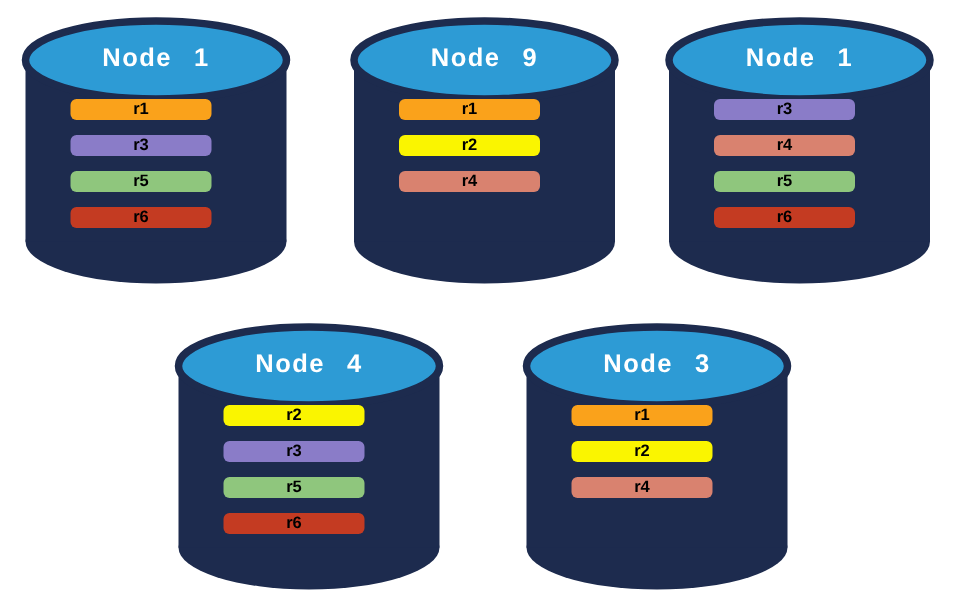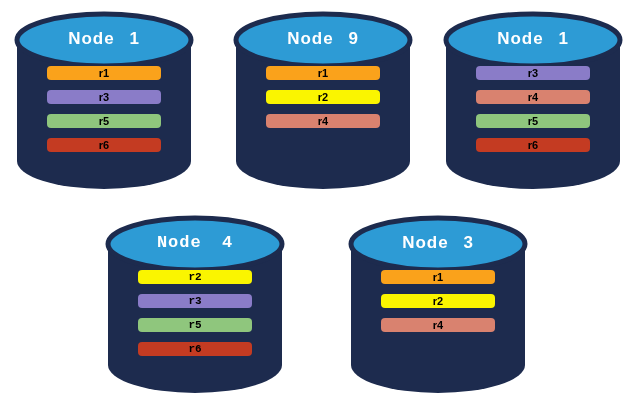--- a/index.html
+++ b/index.html
@@ -49,21 +49,21 @@
     word-spacing: 9px;
     user-select: none;
   }
   .bars {
     position: absolute;
     top: 58px;
     left: 36px;
     width: 114px;
   }
   .bar {
-    width: 114px;
+    width: 94px;
     height: 14px;
     margin-bottom: 10px;
     border-radius: 4px;
     text-align: center;
     font-size: 11px;
     font-weight: bold;
     line-height: 14px;
     color: var(--bar-text, #000000);
     box-sizing: border-box;
   }
@@ -110,21 +110,21 @@
       </svg>
       <div class="title">Node 1</div>
       <div class="bars">
         <div class="bar" style="background: rgb(138, 124, 200);">r3</div>
         <div class="bar" style="background: rgb(217, 130, 111);">r4</div>
         <div class="bar" style="background: rgb(143, 198, 125);">r5</div>
         <div class="bar" style="background: rgb(196, 59, 34);">r6</div>
       </div>
     </div>
 
-    <div class="node" style="left: 102px; top: 212px; font-family: Liberation Mono, monospace;">
+    <div class="node" style="left: 113px; top: 212px;">
       <svg class="cyl" viewBox="0 0 186 183" aria-hidden="true">
         <ellipse class="cap-bottom" cx="93" cy="153" rx="87" ry="28"></ellipse>
         <rect class="body" x="6" y="32" width="174" height="121"></rect>
         <ellipse class="cap-top" cx="93" cy="32" rx="87" ry="26"></ellipse>
       </svg>
       <div class="title">Node 4</div>
       <div class="bars">
         <div class="bar" style="background: rgb(250, 245, 0);">r2</div>
         <div class="bar" style="background: rgb(138, 124, 200);">r3</div>
         <div class="bar" style="background: rgb(143, 198, 125);">r5</div>

